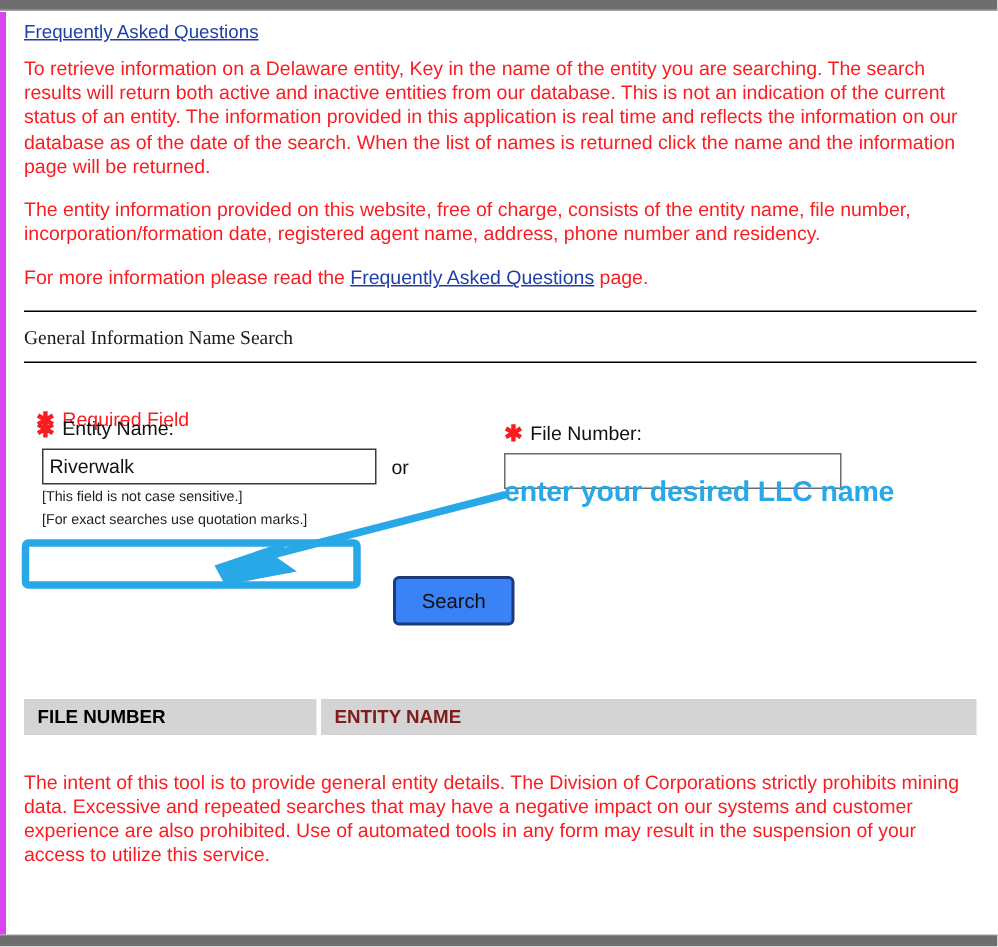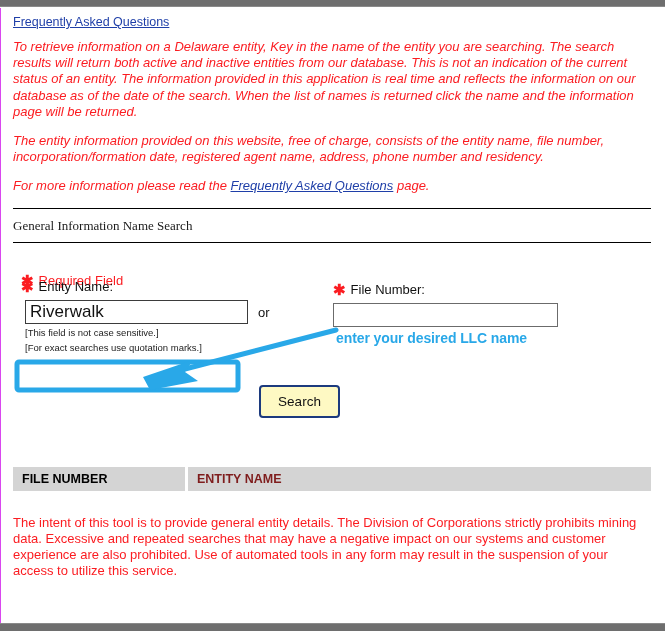--- a/index.html
+++ b/index.html
@@ -37,21 +37,21 @@
 
   
   .page {
     position: absolute;
     top: 8px;
     left: 0;
     width: 665px;
     height: 615px;
     background: #ffffff;
     box-sizing: border-box;
-    border-left: 1px solid #d946ef;
+    border-left: 4px solid #d946ef;
     overflow: hidden;
   }
   .inner {
     padding: 0 14px 0 12px;
     position: relative;
     height: 100%;
     box-sizing: border-box;
   }
 
   a.link {
@@ -64,21 +64,20 @@
   .faq-top {
     padding-top: 5px;
     line-height: 15px;
   }
 
   .redtext {
     color: #fb1c21;
     font-size: 13px;
     line-height: 16.2px;
     margin-top: 9px;
-    font-style: italic;
   }
   .redtext.tight { margin-top: 13px; }
 
   hr.rule {
     border: none;
     border-top: 1.6px solid #000000;
     margin: 0;
   }
 
   .section-title {
@@ -124,21 +123,21 @@
     text-align: center;
   }
   .entity-input {
     position: absolute;
     top: 57px; left: 12px;
     width: 213px;
     height: 20px;
     border: 1px solid #3b3b3b;
     background: #ffffff;
     font-family: "Liberation Sans", sans-serif;
-    font-size: 17px;
+    font-size: 13px;
     color: #111;
     padding: 1px 4px;
     box-sizing: content-box;
     outline: none;
   }
   .or-text {
     position: absolute;
     top: 62px; left: 245px;
     font-size: 13px;
     color: #111;
@@ -168,57 +167,56 @@
     font-size: 9.5px;
     color: #222;
   }
   .search-btn {
     position: absolute;
     top: 142px; left: 246px;
     width: 81px;
     height: 33px;
     border: 2px solid #1c3a7e;
     border-radius: 4px;
-    background: #fef9c3;
+    background: #3b82f6;
     font-family: "Liberation Sans", sans-serif;
     font-size: 13.5px;
     color: #111;
     cursor: pointer;
   }
 
   
   .annot-text {
     position: absolute;
     top: 318px;
     left: 336px;
-    font-size: 14px;
+    font-size: 19px;
     font-weight: bold;
     color: #29a8e8;
     letter-spacing: -0.1px;
     z-index: 30;
     white-space: nowrap;
     pointer-events: none;
-    margin-top: 12px;
   }
   .annot-svg {
     position: absolute;
     top: 0; left: 0;
     width: 665px; height: 631px;
     z-index: 25;
     pointer-events: none;
   }
 
   
   .results-head {
     display: flex;
     gap: 3px;
     margin-top: 12px;
   }
   .col-file {
-    width: 172px;
+    width: 195px;
     background: #d4d4d4;
     font-size: 12.5px;
     font-weight: bold;
     color: #000;
     padding: 5px 0 5px 9px;
     box-sizing: border-box;
   }
   .col-entity {
     flex: 1;
     background: #d4d4d4;

